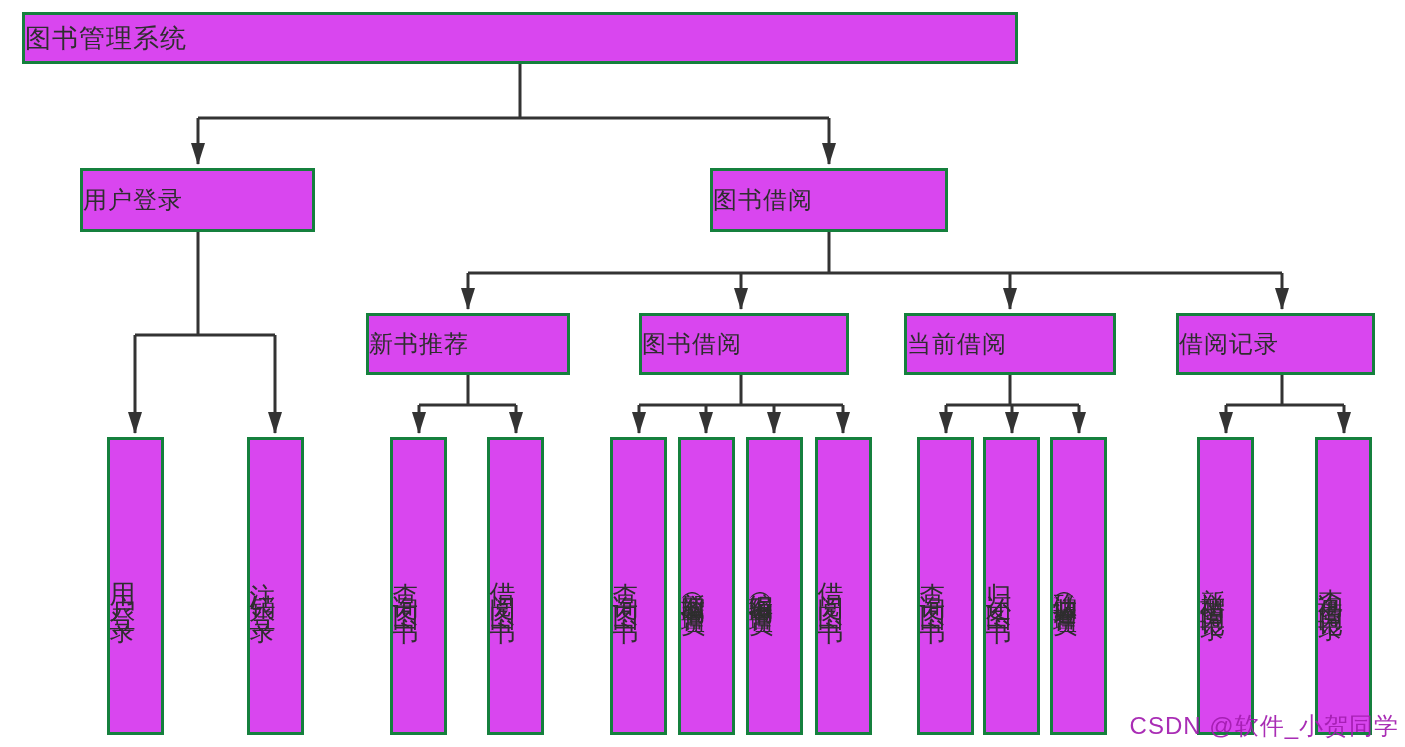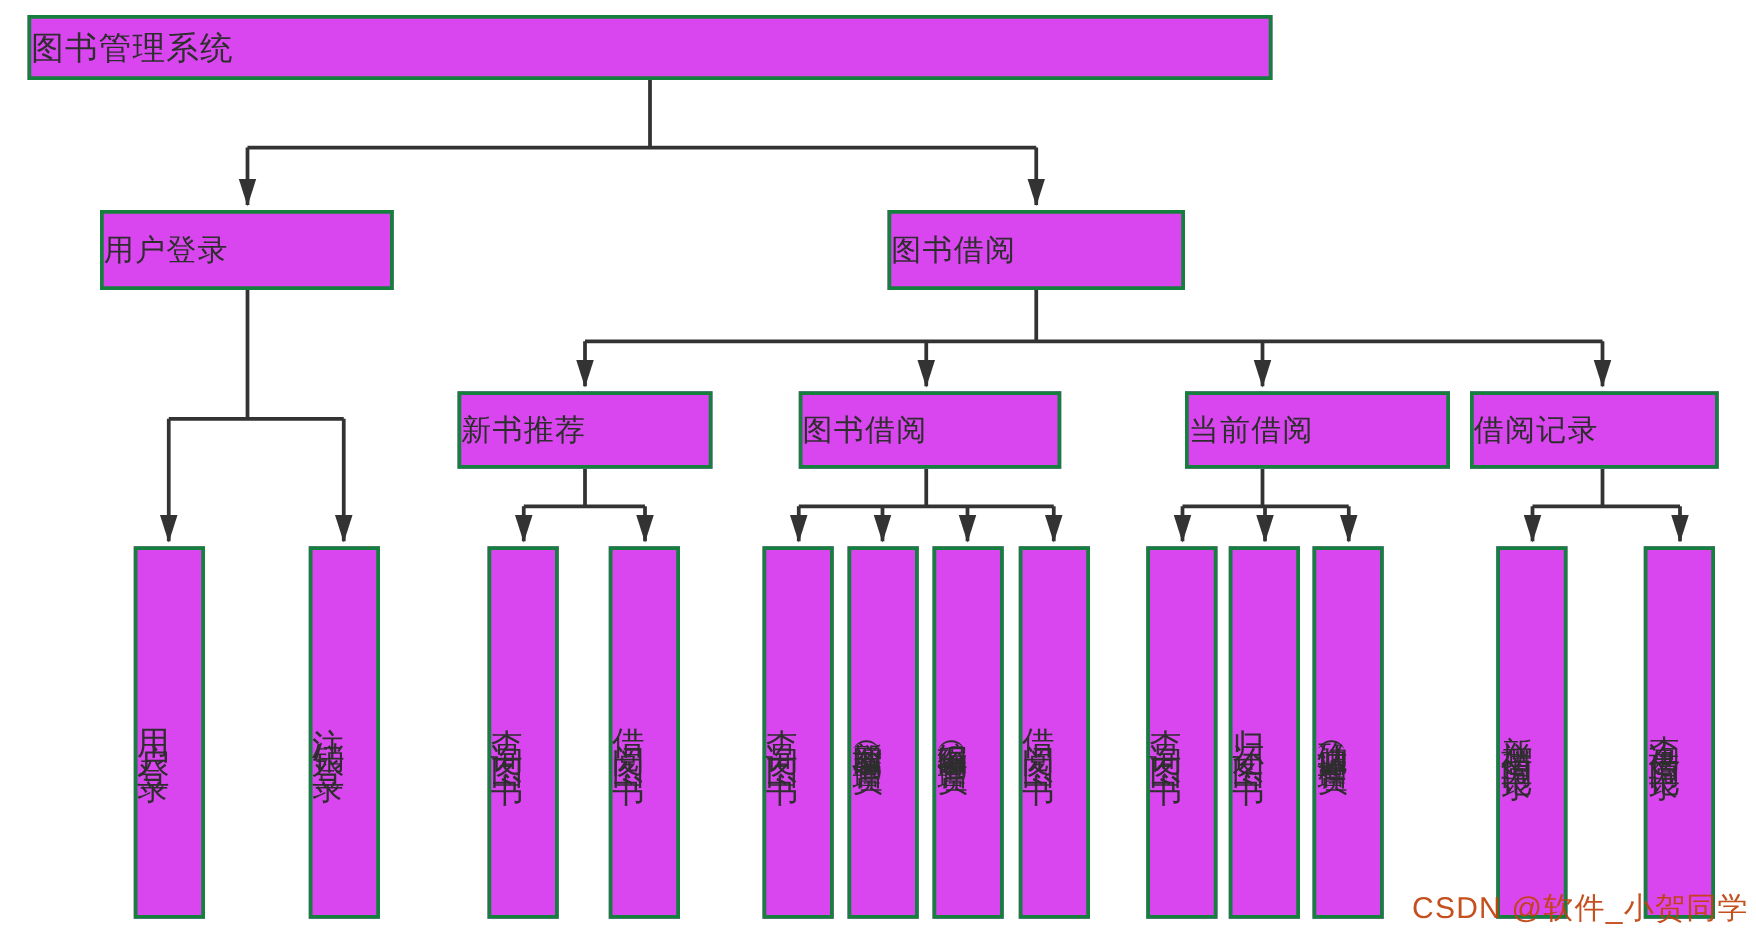--- a/index.html
+++ b/index.html
@@ -16,21 +16,21 @@
   .hlabel{font-size:24px;letter-spacing:1px;white-space:nowrap;}
   .root-box .hlabel{font-size:26px;}
   .leaf{top:437px;width:57px;height:298px;}
   .vtext{
     display:block;writing-mode:vertical-lr;text-orientation:mixed;
     font-size:26px;letter-spacing:12px;color:#2e2e2e;line-height:1;
   }
   .vlong{font-size:24px;letter-spacing:3px;}
   .vmed{font-size:25px;letter-spacing:6px;}
   .watermark{
-    position:absolute;right:6px;bottom:5px;font-size:24px;color:#c2410c;
+    position:absolute;right:6px;bottom:5px;font-size:24px;color:#a21caf;
     letter-spacing:1px;z-index:5;opacity:.92;white-space:nowrap;
   }
 </style>
 </head>
 <body>
 
 <div class="canvas">
 
   <svg class="wires" width="1405" height="747" viewBox="0 0 1405 747">
     <defs>
@@ -84,21 +84,21 @@
   <div class="node" style="left:710px;top:168px;width:238px;height:64px;">
     <span class="hlabel">图书借阅</span>
   </div>
 
   <div class="node" style="left:366px;top:313px;width:204px;height:62px;">
     <span class="hlabel">新书推荐</span>
   </div>
   <div class="node" style="left:639px;top:313px;width:210px;height:62px;">
     <span class="hlabel">图书借阅</span>
   </div>
-  <div class="node" style="left:904px;top:313px;width:212px;height:62px;margin-left:44px;">
+  <div class="node" style="left:904px;top:313px;width:212px;height:62px;">
     <span class="hlabel">当前借阅</span>
   </div>
   <div class="node" style="left:1176px;top:313px;width:199px;height:62px;">
     <span class="hlabel">借阅记录</span>
   </div>
 
   <div class="node leaf" style="left:107px;">
     <span class="vtext">用户登录</span>
   </div>
   <div class="node leaf" style="left:247px;">

